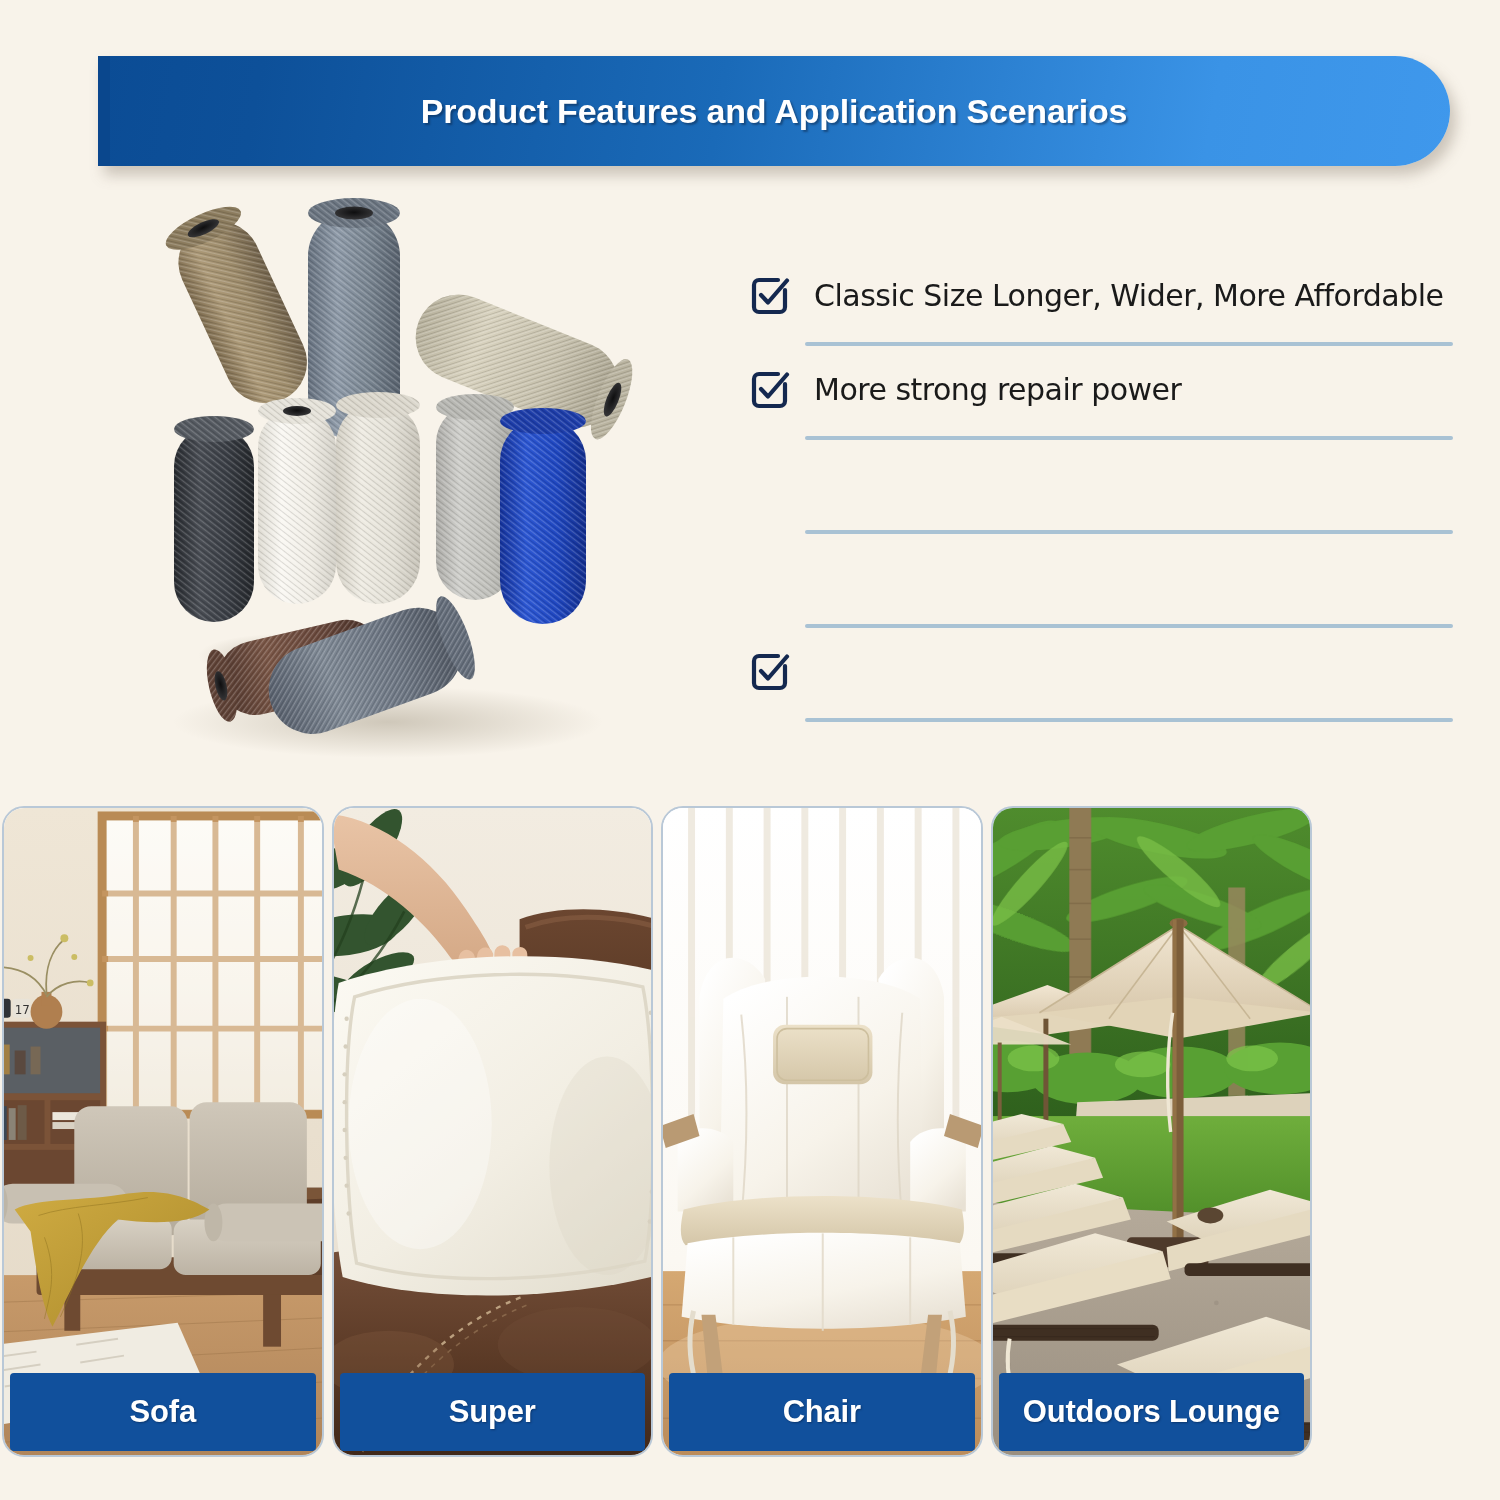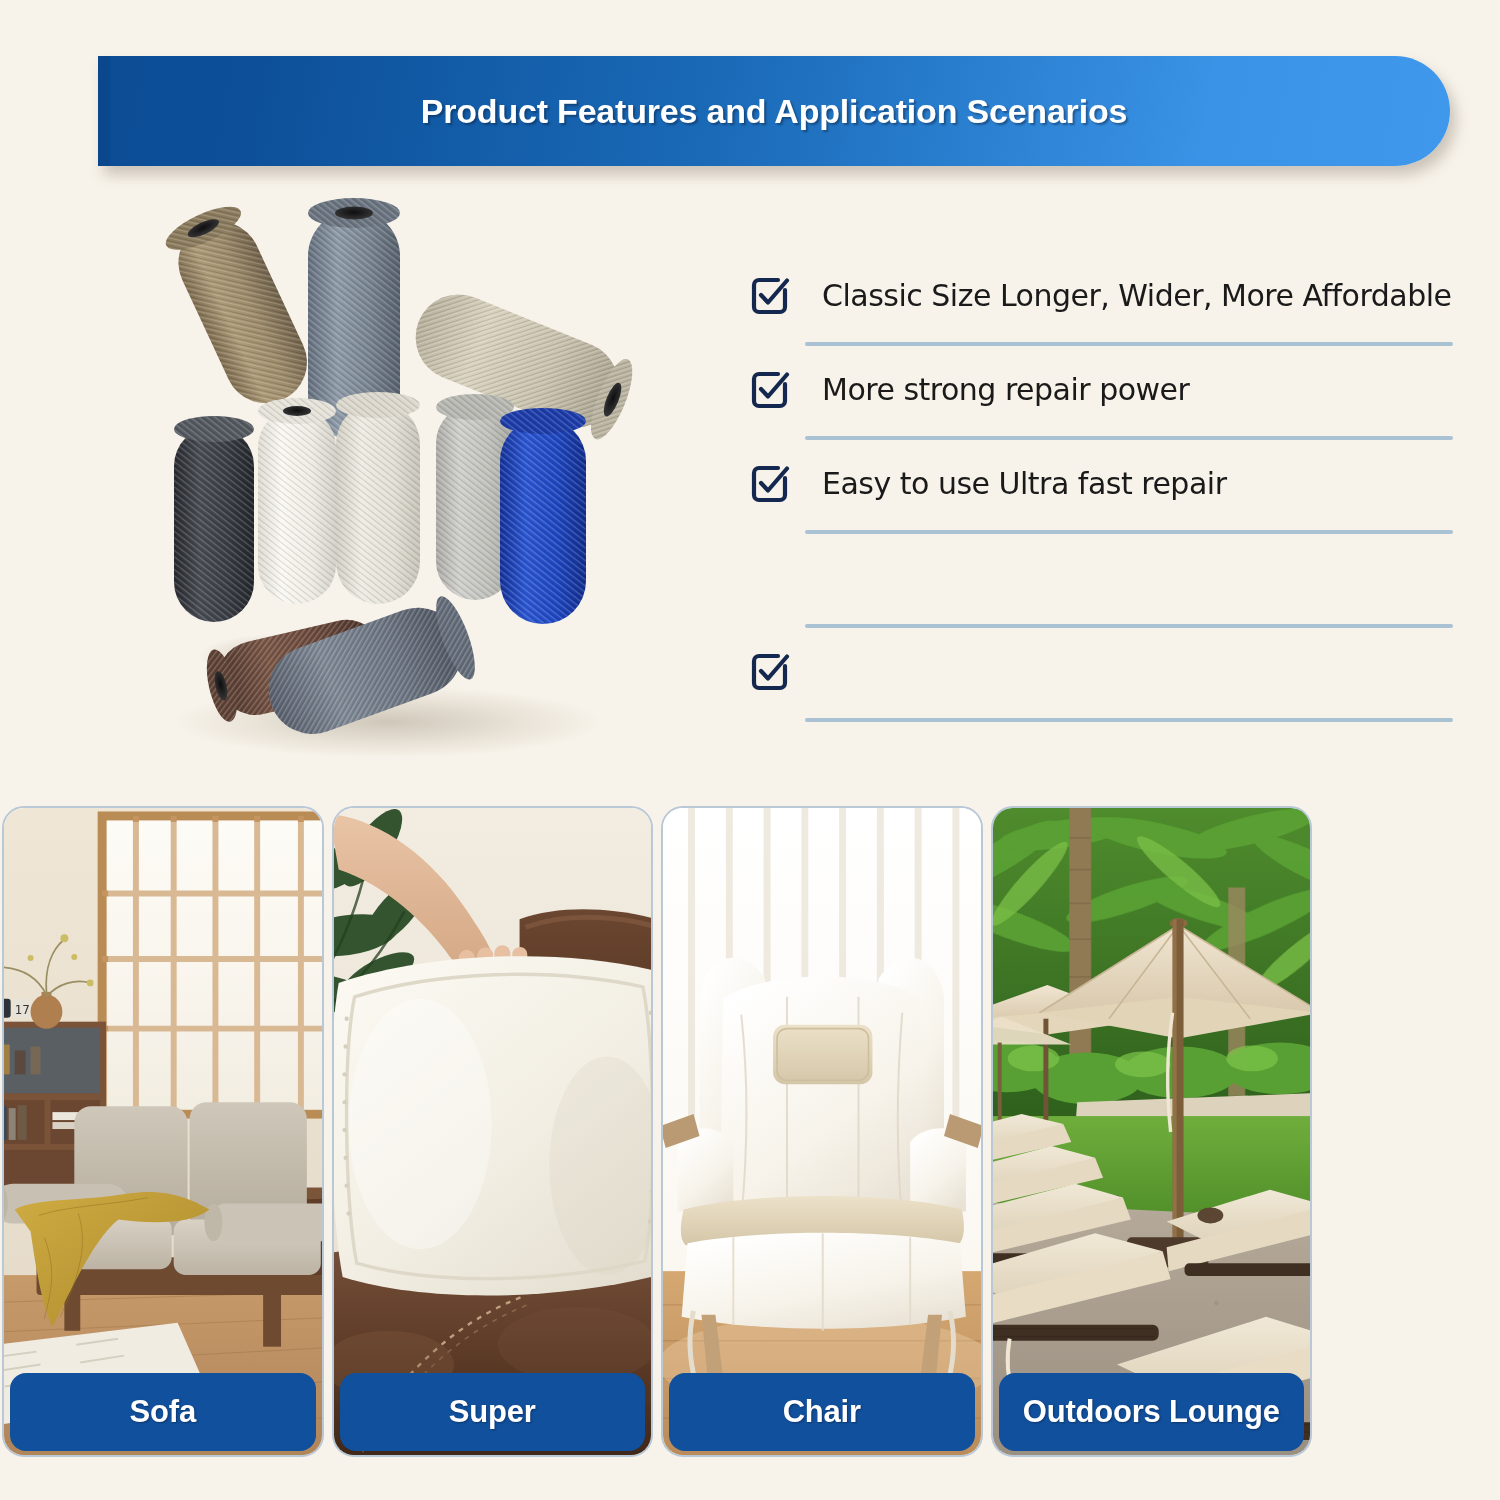--- a/index.html
+++ b/index.html
@@ -55,21 +55,20 @@
     z-index:3;
   }
   .feature-row{
     position:relative;
     height:94px;
   }
   .feature-inner{
     display:flex;
     align-items:center;
     height:66px;
-    gap:8px;
   }
   .check-icon{
     flex:0 0 auto;
     width:44px; height:44px;
     margin-right:22px;
     position:relative;
   }
   .check-icon svg{ display:block; width:44px; height:44px; }
   .feature-text{
     font-size:30px;
@@ -108,21 +107,21 @@
   .scene{
     position:absolute;
     left:0; top:0; right:0; bottom:0;
   }
   .scene svg{ display:block; width:100%; height:100%; }
   .scenario-label{
     position:absolute;
     left:6px; right:6px; bottom:4px;
     height:78px;
     background:#11509c;
-    border-radius:16px;
+    border-radius:4px;
     display:flex;
     align-items:center;
     justify-content:center;
     z-index:4;
   }
   .scenario-label-text{
     color:#ffffff;
     font-size:31px;
     font-weight:bold;
     letter-spacing:-0.2px;
@@ -315,29 +314,20 @@
           <path d="M37 17 V34 a5 5 0 0 1 -5 5 H11 a5 5 0 0 1 -5 -5 V12 a5 5 0 0 1 5 -5 H30" fill="none" stroke="#14284f" stroke-width="4.2" stroke-linecap="round"></path>
           <path d="M13 22 L20 29.5 L39 7.5" fill="none" stroke="#14284f" stroke-width="4.2" stroke-linecap="round" stroke-linejoin="round"></path>
         </svg>
       </span>
       <span class="feature-text">More strong repair power</span>
     </div>
     <div class="feature-underline"></div>
   </div>
 
   <div class="feature-row">
-    <div class="feature-inner">
-      <span class="check-icon">
-        <svg viewBox="0 0 44 44" xmlns="http://www.w3.org/2000/svg">
-          <path d="M37 17 V34 a5 5 0 0 1 -5 5 H11 a5 5 0 0 1 -5 -5 V12 a5 5 0 0 1 5 -5 H30" fill="none" stroke="#14284f" stroke-width="4.2" stroke-linecap="round"></path>
-          <path d="M13 22 L20 29.5 L39 7.5" fill="none" stroke="#14284f" stroke-width="4.2" stroke-linecap="round" stroke-linejoin="round"></path>
-        </svg>
-      </span>
-      <span class="feature-text">Easy to use Ultra fast repair</span>
-    </div>
     <div class="feature-underline"></div>
   </div>
 
   <div class="feature-row">
     <div class="feature-underline"></div>
   </div>
 
   <div class="feature-row">
     <div class="feature-inner">
       <span class="check-icon">

